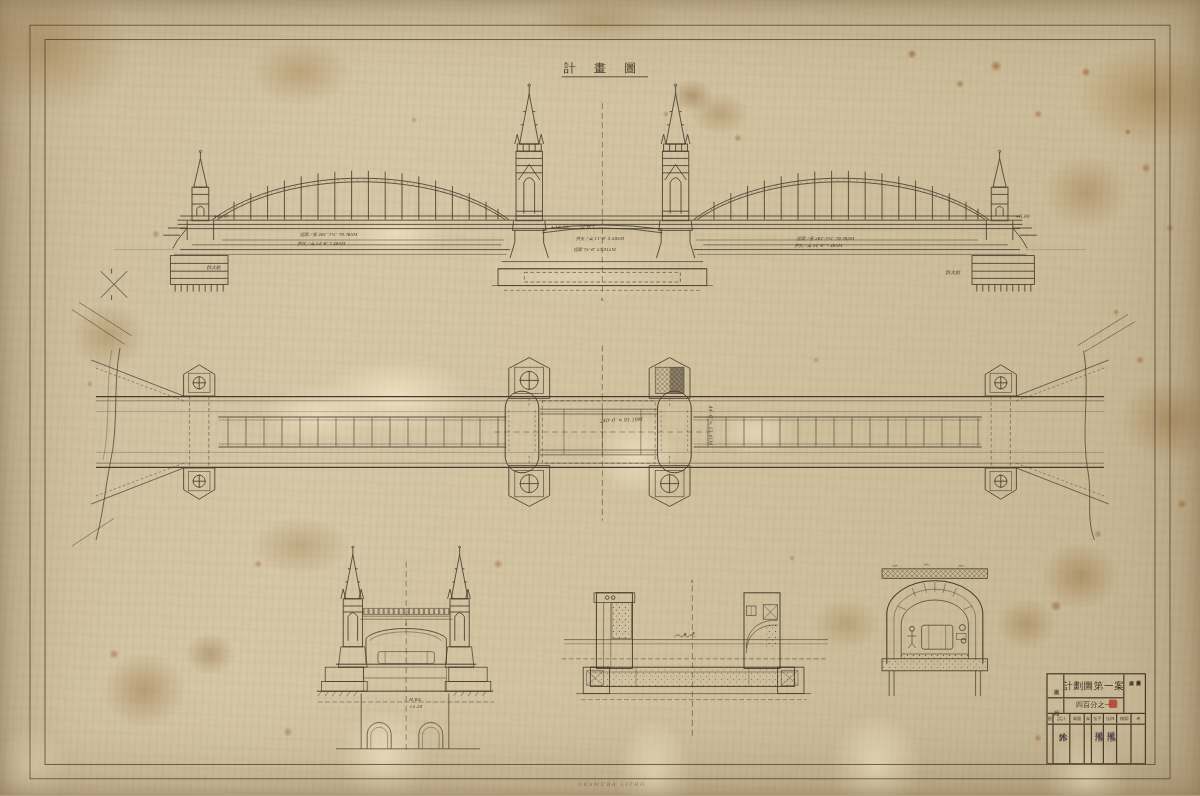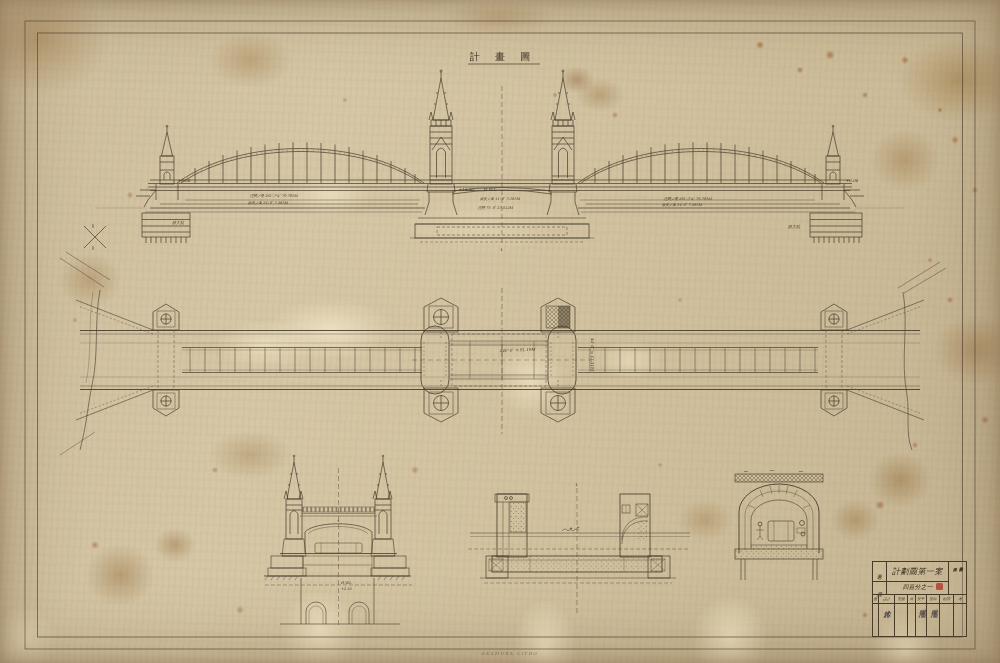--- a/index.html
+++ b/index.html
@@ -64,22 +64,22 @@
     radial-gradient(40px 30px at 705px 520px,rgba(150,112,60,.35),rgba(160,125,75,0) 70%),
     radial-gradient(80px 25px at 500px 18px,rgba(160,125,75,.35),rgba(160,125,75,0) 70%);
   }
   .vignette{position:absolute;inset:0;box-shadow:inset 0 0 70px rgba(115,90,55,.5),inset 0 0 14px rgba(105,82,48,.35);}
   svg.draw{position:absolute;inset:0;}
   .ln{stroke:#473c2c;fill:none;stroke-width:.7;}
   text{fill:#3f3526;font-family:"DejaVu Serif",serif;}
   .ann{font-size:4px;font-style:italic;fill:#453a28;}
   .tiny{font-size:3.5px;font-style:italic;fill:#453a28;}
   
-  .tblock{position:absolute;left:872px;top:561px;width:95px;height:76px;border:1px solid #463b28;
-    display:flex;flex-direction:column;box-sizing:border-box;background:rgba(214,200,168,.25);font-style:italic;}
+  .tblock{position:absolute;left:872px;top:561px;width:83px;height:76px;border:1px solid #463b28;
+    display:flex;flex-direction:column;box-sizing:border-box;background:rgba(214,200,168,.25);}
   .tb-top{display:flex;height:32px;border-bottom:1px solid #463b28;}
   .tb-main{flex:1;display:flex;flex-direction:column;min-width:0;}
   .tb-r1{flex:1.5;display:flex;border-bottom:1px solid #463b28;min-height:0;}
   .tb-r2{flex:1;display:flex;min-height:0;}
   .tb-lab{width:13px;border-right:1px solid #463b28;writing-mode:vertical-rl;font-size:4.5px;
     display:flex;align-items:center;justify-content:center;color:#4a3e2a;}
   .tb-title{flex:1;display:flex;align-items:center;justify-content:center;font-size:8px;
     letter-spacing:.5px;color:#342b1d;white-space:nowrap;overflow:hidden;}
   .tb-scale{flex:1;display:flex;align-items:center;justify-content:center;font-size:6px;position:relative;color:#3a3020;}
   .seal{position:absolute;right:5px;top:1.5px;width:7px;height:7px;background:#b5372a;border-radius:1.5px;opacity:.8;}

